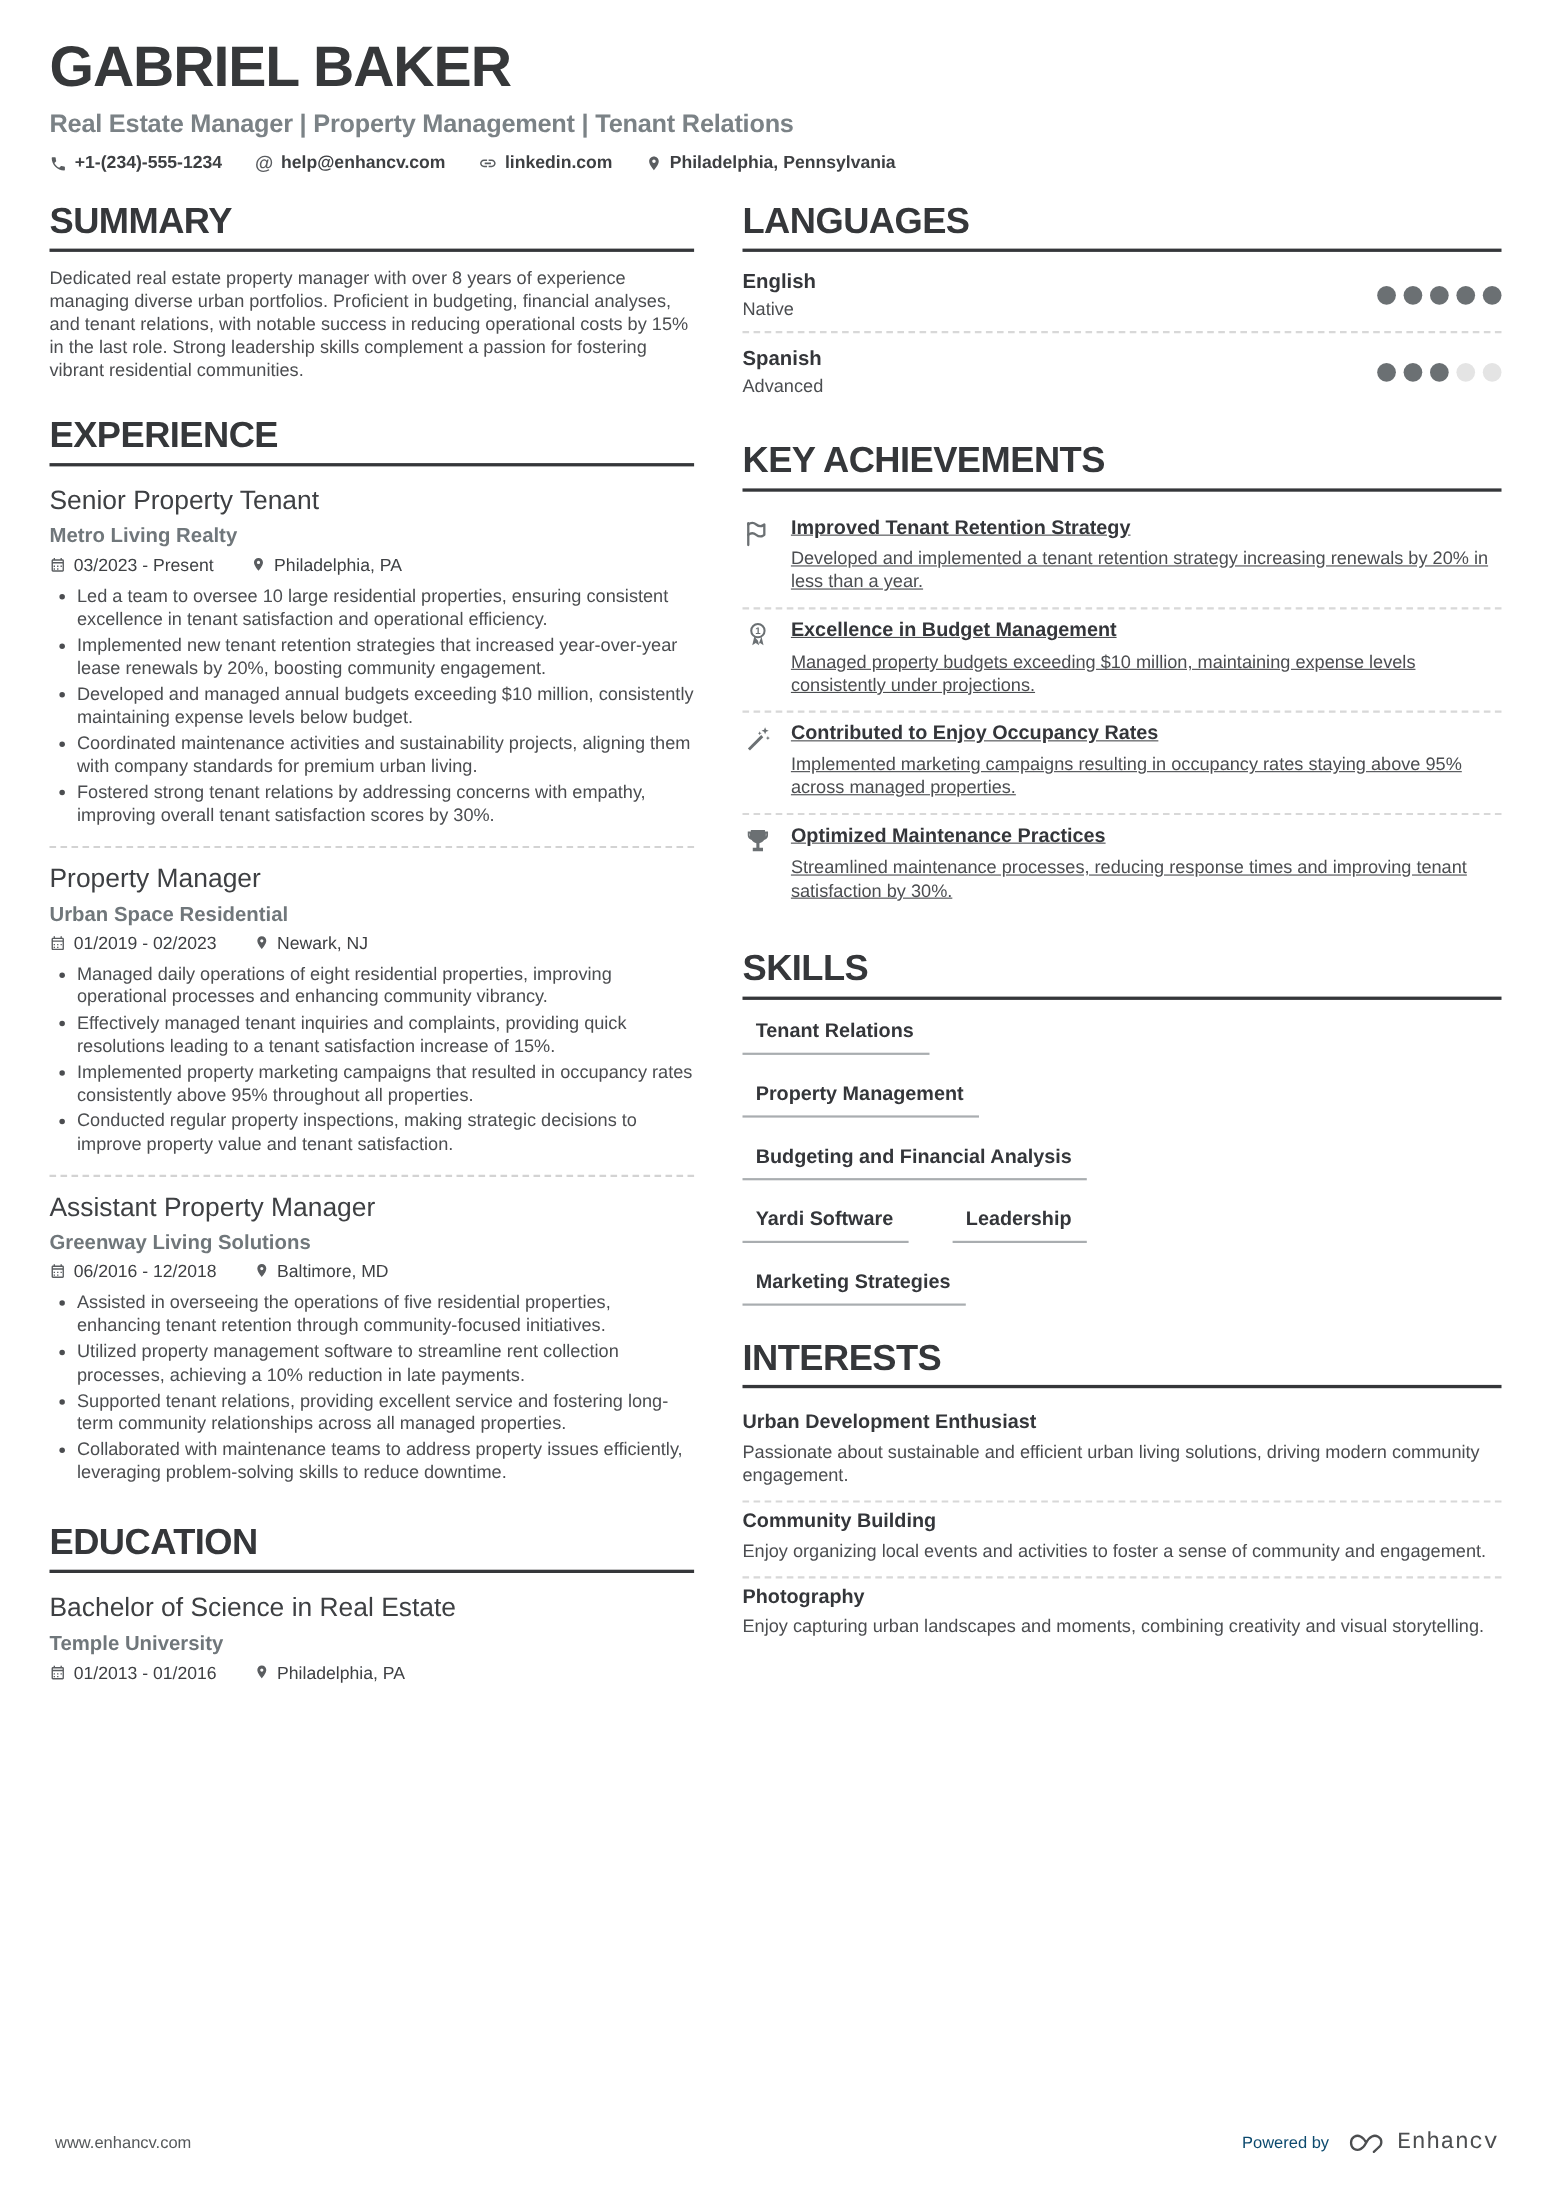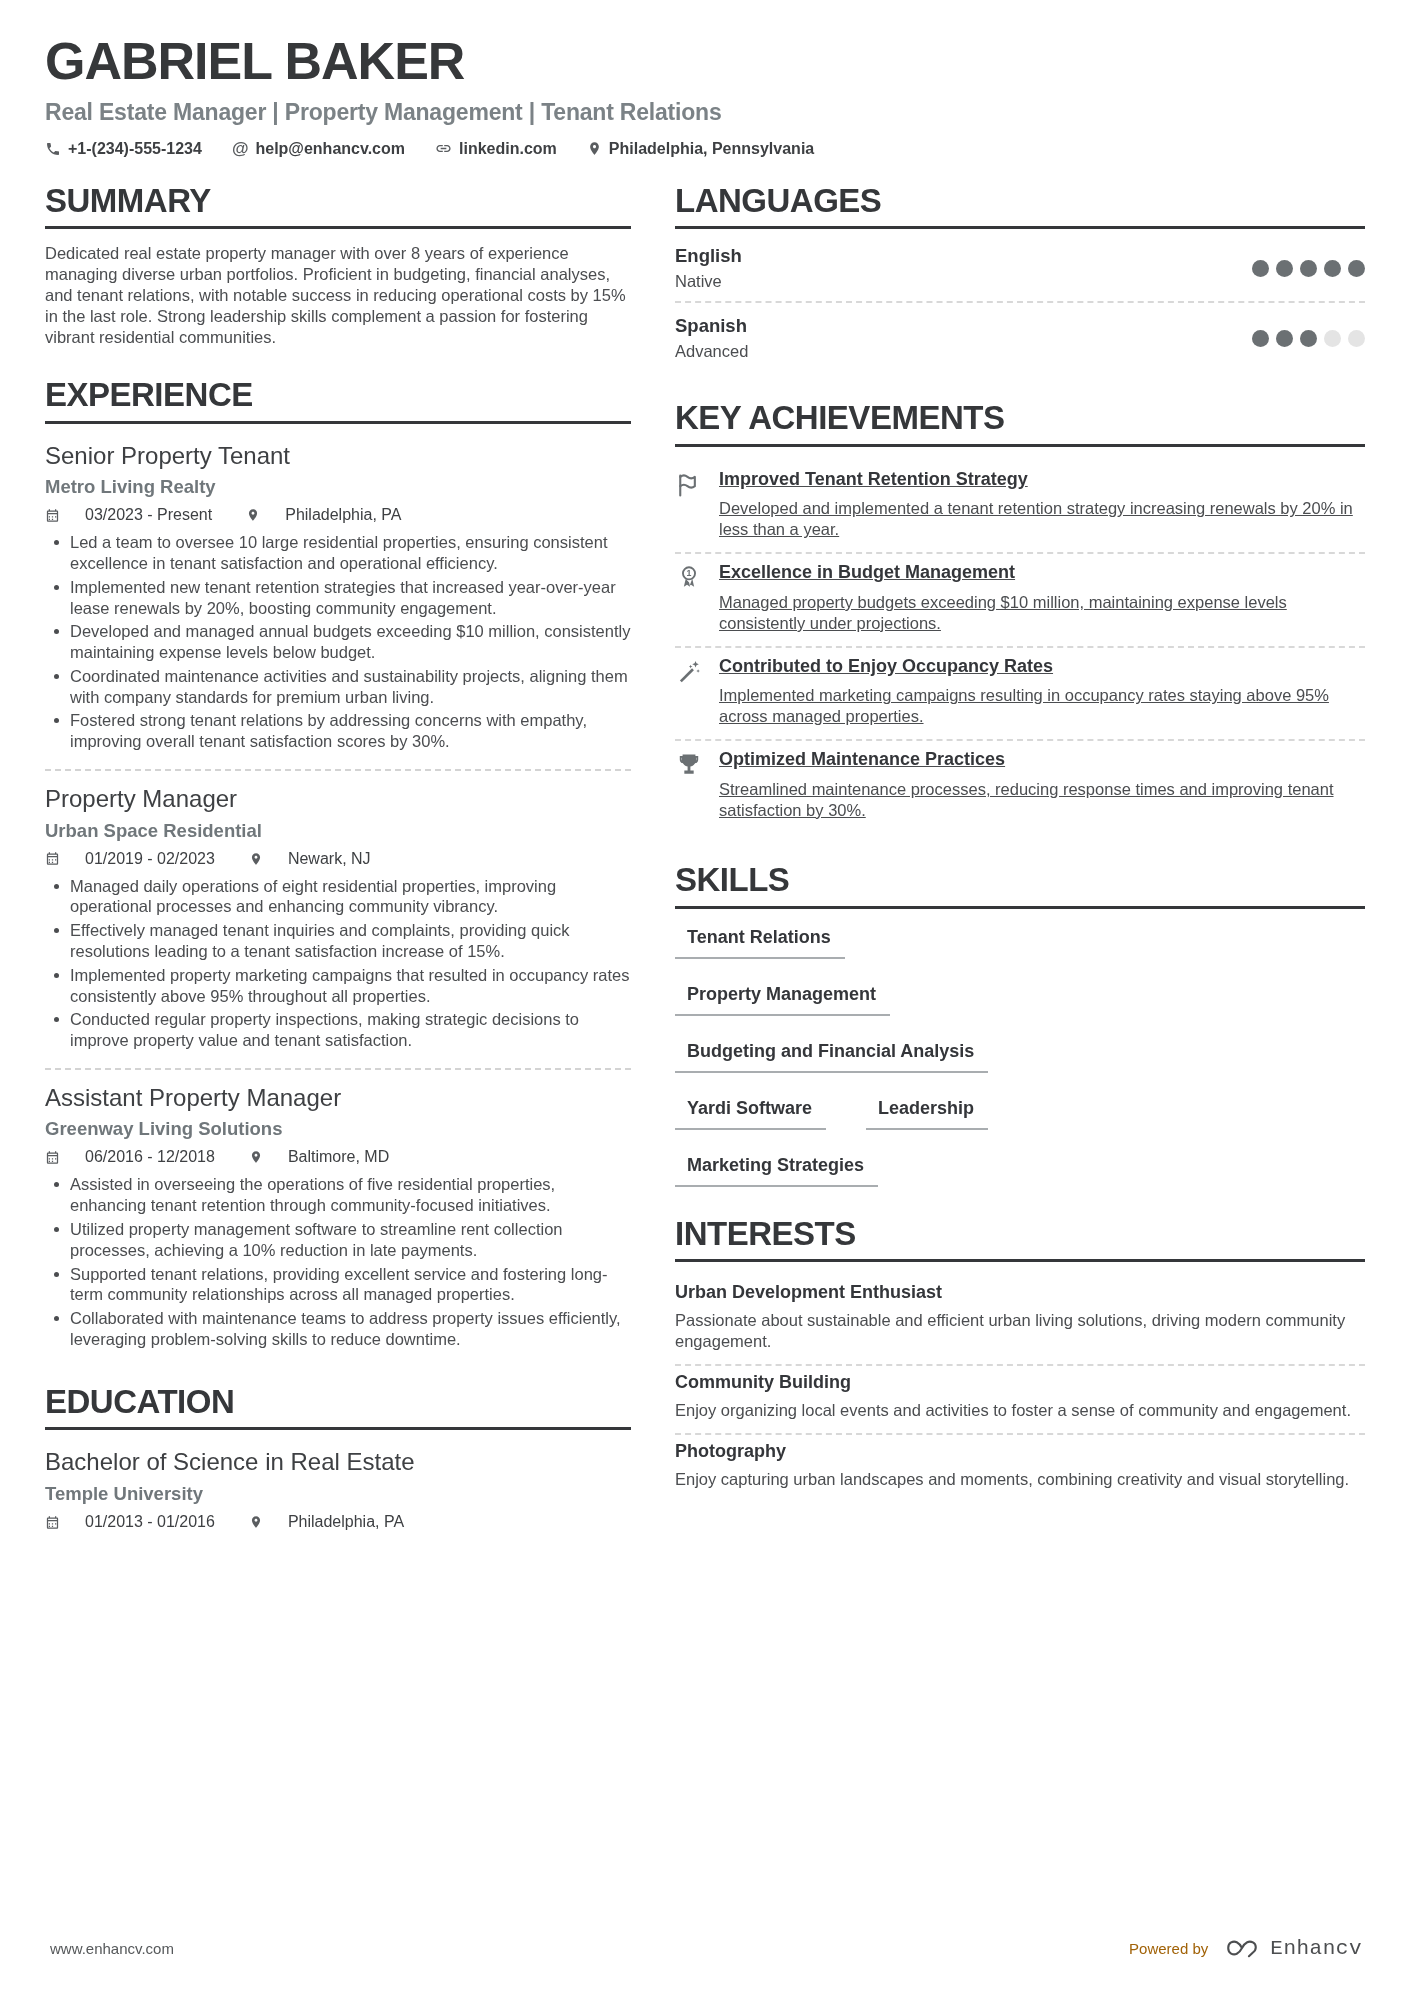--- a/index.html
+++ b/index.html
@@ -39,21 +39,21 @@
   }
   .body-text { font-size:16.5px; line-height:1.27; color:#4b4d50; }
 
   
   .job { padding:4px 0 2px 0; }
   .job + .job, .divider-top { border-top:2px dashed #d3d3d3; margin-top:12px; padding-top:14px; }
   .job-title { font-size:24px; font-weight:400; color:#3e4043; line-height:1.15; }
   .job-company { margin-top:7px; font-size:18.5px; font-weight:bold; color:#70777b; }
   .job-meta { margin-top:8px; display:flex; align-items:center; gap:34px;
     font-size:16px; color:#3e4043; }
-  .meta-item { display:flex; align-items:center; gap:25px; }
+  .meta-item { display:flex; align-items:flex-start; gap:7px; }
   .meta-item .micon { color:#5a5d60; display:inline-flex; }
   ul.bullets { list-style:none; margin-top:8px; }
   ul.bullets li {
     position:relative; padding-left:25px; margin-bottom:3px;
     font-size:16.5px; line-height:1.26; color:#4b4d50;
   }
   ul.bullets li::before {
     content:""; position:absolute; left:9px; top:8px;
     width:5px; height:5px; border-radius:50%; background:#4b4d50;
   }
@@ -92,21 +92,21 @@
   .interest-title { font-size:18px; font-weight:bold; color:#34363a; }
   .interest-text { margin-top:7px; font-size:16.5px; line-height:1.27; color:#4b4d50; }
 
   
   .footer {
     position:absolute; left:50px; right:48px; bottom:34px;
     display:flex; align-items:center; justify-content:space-between;
   }
   .footer-site { font-size:15px; color:#55585a; }
   .footer-right { display:flex; align-items:center; gap:14px; }
-  .powered-by { font-size:15px; color:#a16207; }
+  .powered-by { font-size:15px; color:#0c4a6e; }
   .brand-lockup { display:flex; align-items:center; gap:8px; color:#4c4e50; }
   .brand-name { font-size:21px; letter-spacing:0.5px; color:#4c4e50;font-family:Liberation Mono, monospace; }
   svg { display:block; }
 </style>
 </head>
 <body>
 
 <div class="page">
 
   <header>

